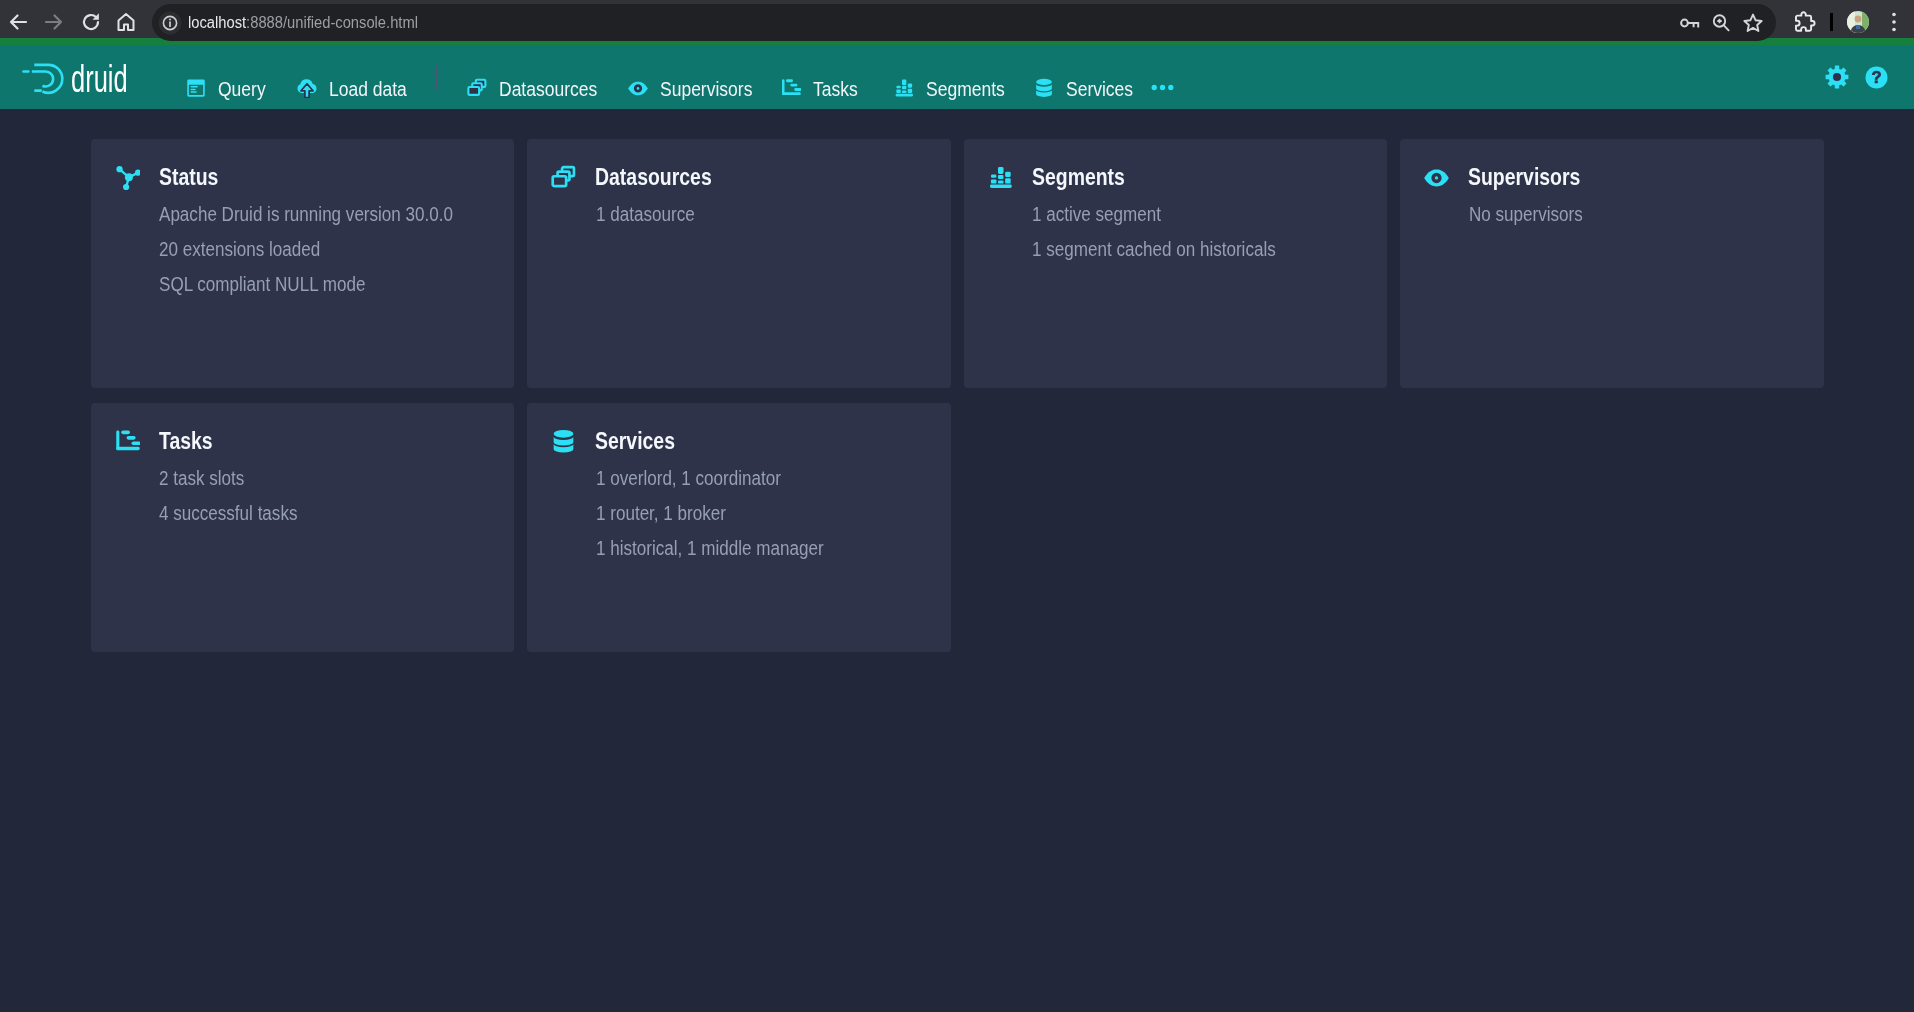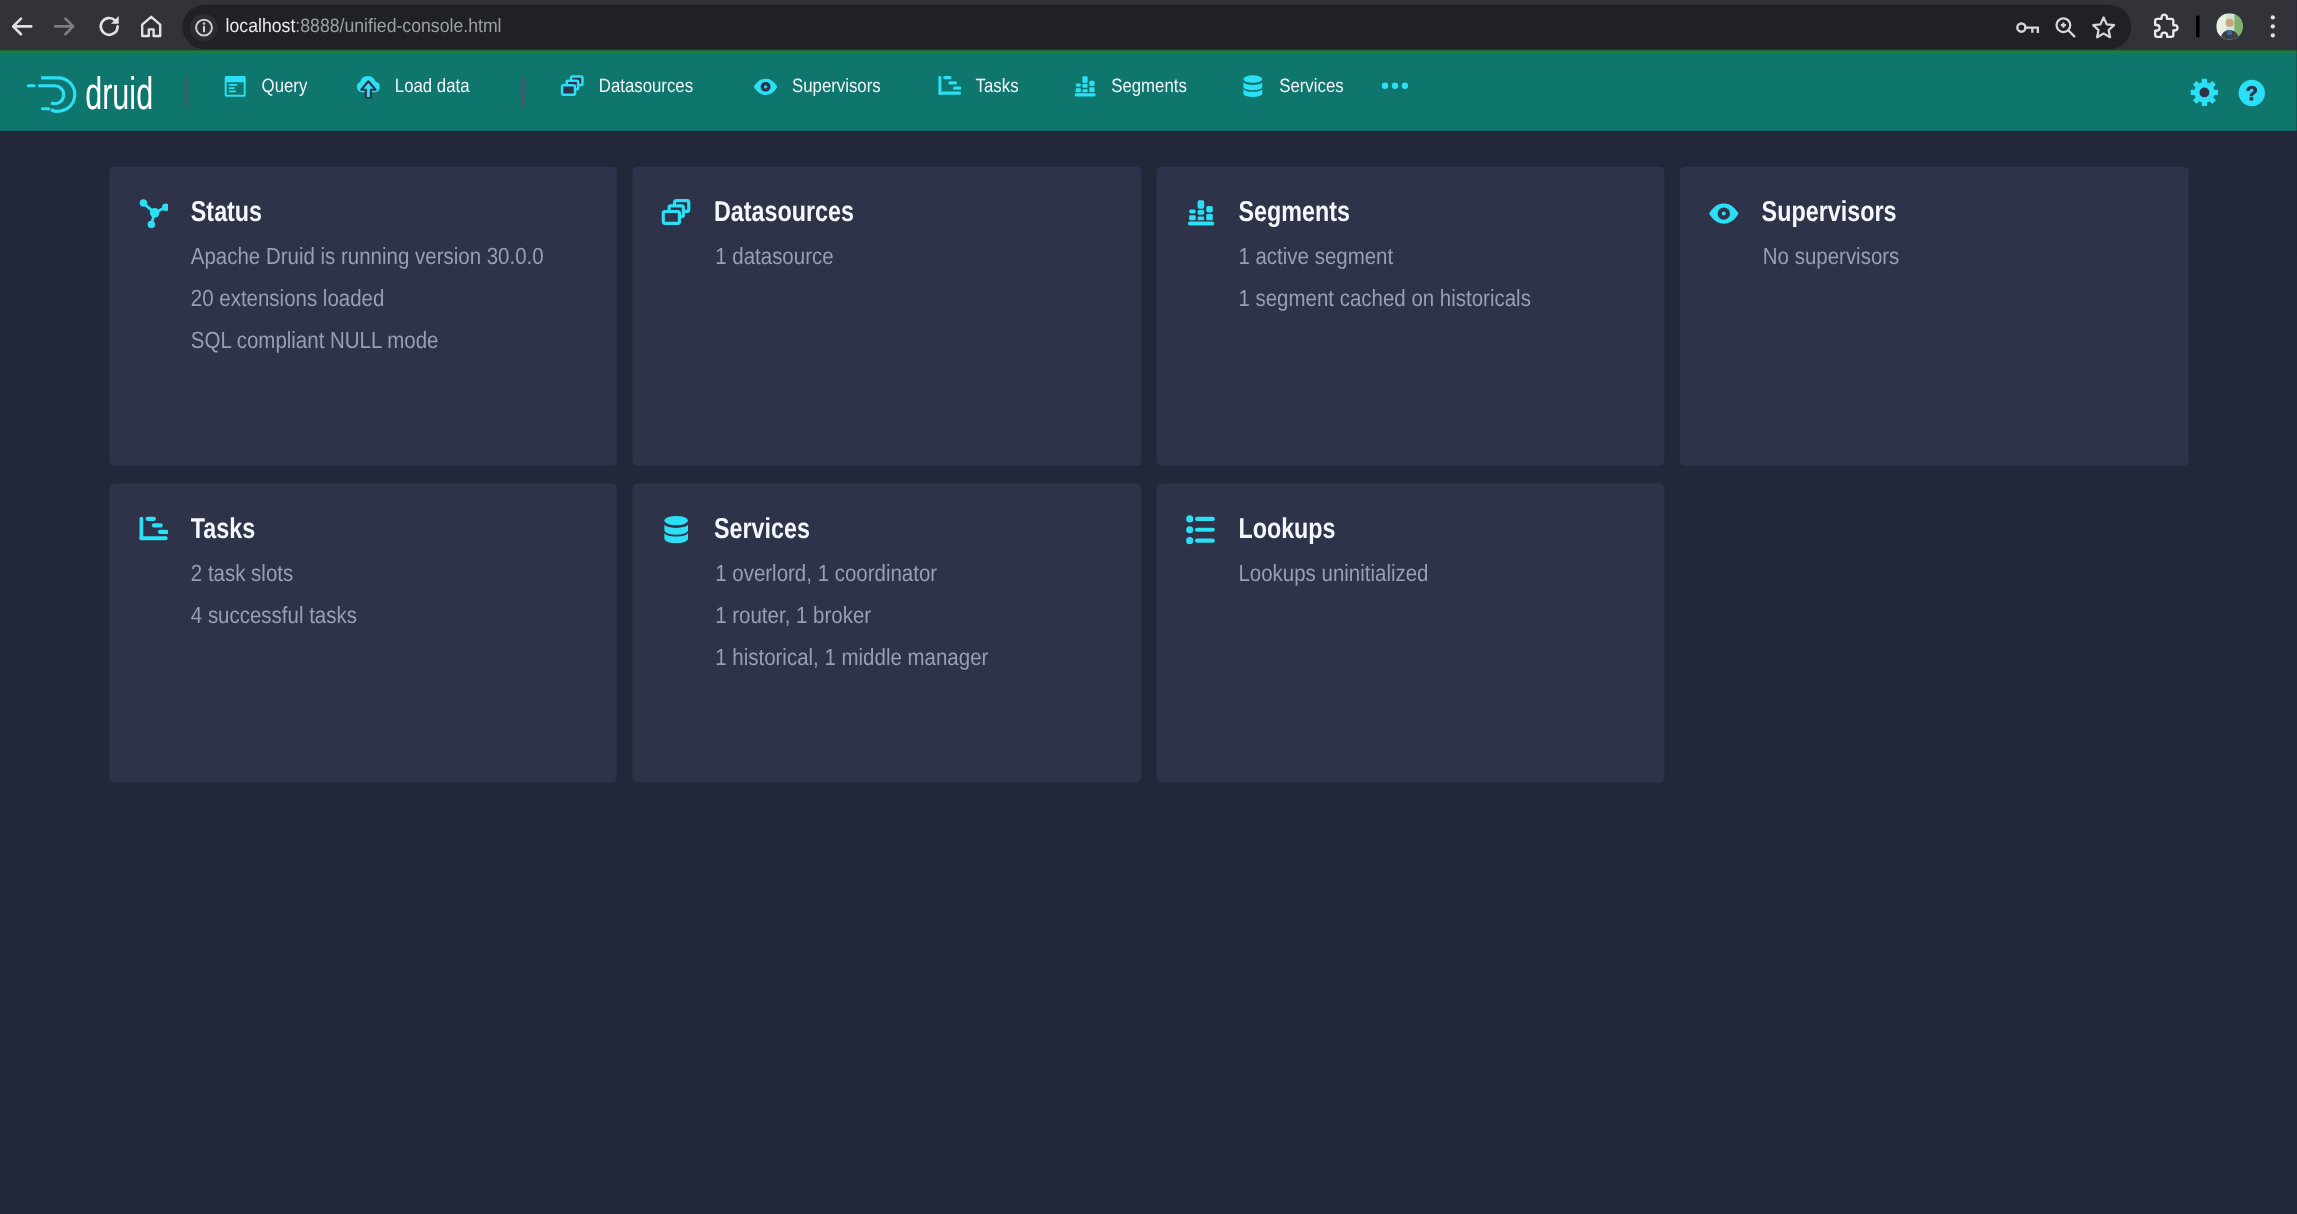--- a/index.html
+++ b/index.html
@@ -1,26 +1,26 @@
 <!DOCTYPE html>
 <html><head>
 <meta charset="utf-8">
 <style>
   * { margin:0; padding:0; box-sizing:border-box; }
   html,body { width:1914px; height:1012px; overflow:hidden; background:#222839; font-family:"Liberation Sans", sans-serif; }
   
-  .chrome { position:relative; width:1914px; height:45px; background:#323338; border-bottom:3px solid #15803d; }
+  .chrome { position:relative; width:1914px; height:45px; background:#323338; border-bottom:7px solid #15803d; }
   .chrome svg { position:absolute; }
   .pill { position:absolute; left:152px; top:4px; width:1624px; height:37px; border-radius:18.5px; background:#1f2124; }
   .urltext { position:absolute; left:36px; top:0; height:37px; line-height:37px; font-size:16px; color:#9aa0a6; white-space:nowrap; transform:scaleX(0.92); transform-origin:0 50%; }
   .urltext b { color:#e8eaed; font-weight:400; }
   
   .nav { position:relative; width:1914px; height:64px; background:#0f766e; }
   .nav .sep { position:absolute; top:19.5px; width:1.5px; height:25.5px; background:#4e5570; }
-  .navitem { position:absolute; top:0; height:53px; display:flex; align-items:center; color:#f2f5f9; font-size:16px; }
+  .navitem { position:absolute; top:16px; height:53px; display:flex; align-items:center; color:#f2f5f9; font-size:20px; }
   .navitem span { display:inline-block; transform:scaleX(0.875); transform-origin:0 50%; white-space:nowrap; position:relative; top:1.5px; }
   .navitem svg { display:block; }
   .logotext { position:absolute; left:71px; top:14.5px; font-size:38px; line-height:38px; color:#ffffff; transform:scaleX(0.67); transform-origin:0 0; }
   
   .wrap { position:relative; width:1733px; margin:0 auto; }
   .grid { display:grid; grid-template-columns:repeat(4, 423.5px); column-gap:13px; row-gap:14.5px; padding-top:29.5px; }
   .card { position:relative; height:249.5px; background:#2e3349; border-radius:4px; }
   .card .cicon { position:absolute; left:24px; top:26px; }
   .card h2 { position:absolute; left:68px; top:25.8px; font-size:24px; line-height:26px; color:#f4f7fb; font-weight:bold; transform:scaleX(0.81); transform-origin:0 0; white-space:nowrap; }
   .card .body { position:absolute; left:68.5px; top:58.8px; font-size:19.5px; line-height:35px; color:#979fb4; transform:scaleX(0.875); transform-origin:0 0; white-space:nowrap; }
@@ -289,28 +289,14 @@
       <div class="cicon"><svg width="25" height="25" viewBox="0 0 16 16">
             <g fill="#2be0f4">
 <ellipse cx="8" cy="3.1" rx="6.3" ry="2.5"></ellipse>
 <path d="M1.7 5.0 a6.3 2.0 0 0 0 12.6 0 l0 3.4 a6.3 2.2 0 0 1 -12.6 0 Z"></path>
 <path d="M1.7 9.6 a6.3 2.0 0 0 0 12.6 0 l0 3.3 a6.3 2.2 0 0 1 -12.6 0 Z"></path>
             </g>
           </svg></div>
       <h2>Services</h2>
       <div class="body">1 overlord, 1 coordinator<br>1 router, 1 broker<br>1 historical, 1 middle manager</div>
     </div>
-    <div class="card">
-      <div class="cicon"><svg width="25" height="25" viewBox="0 0 16 16">
-            <g fill="#2be0f4">
-<circle cx="2.2" cy="2.2" r="1.9"></circle>
-              <circle cx="2.2" cy="8" r="1.9"></circle>
-              <circle cx="2.2" cy="13.8" r="1.9"></circle>
-<rect x="5.0" y="1.1" width="10.6" height="2.2" rx="1.1"></rect>
-<rect x="5.0" y="6.9" width="10.6" height="2.2" rx="1.1"></rect>
-<rect x="5.0" y="12.7" width="10.6" height="2.2" rx="1.1"></rect>
-            </g>
-          </svg></div>
-      <h2>Lookups</h2>
-      <div class="body">Lookups uninitialized</div>
-    </div>
   </div>
 </div>
 
 </body></html>

